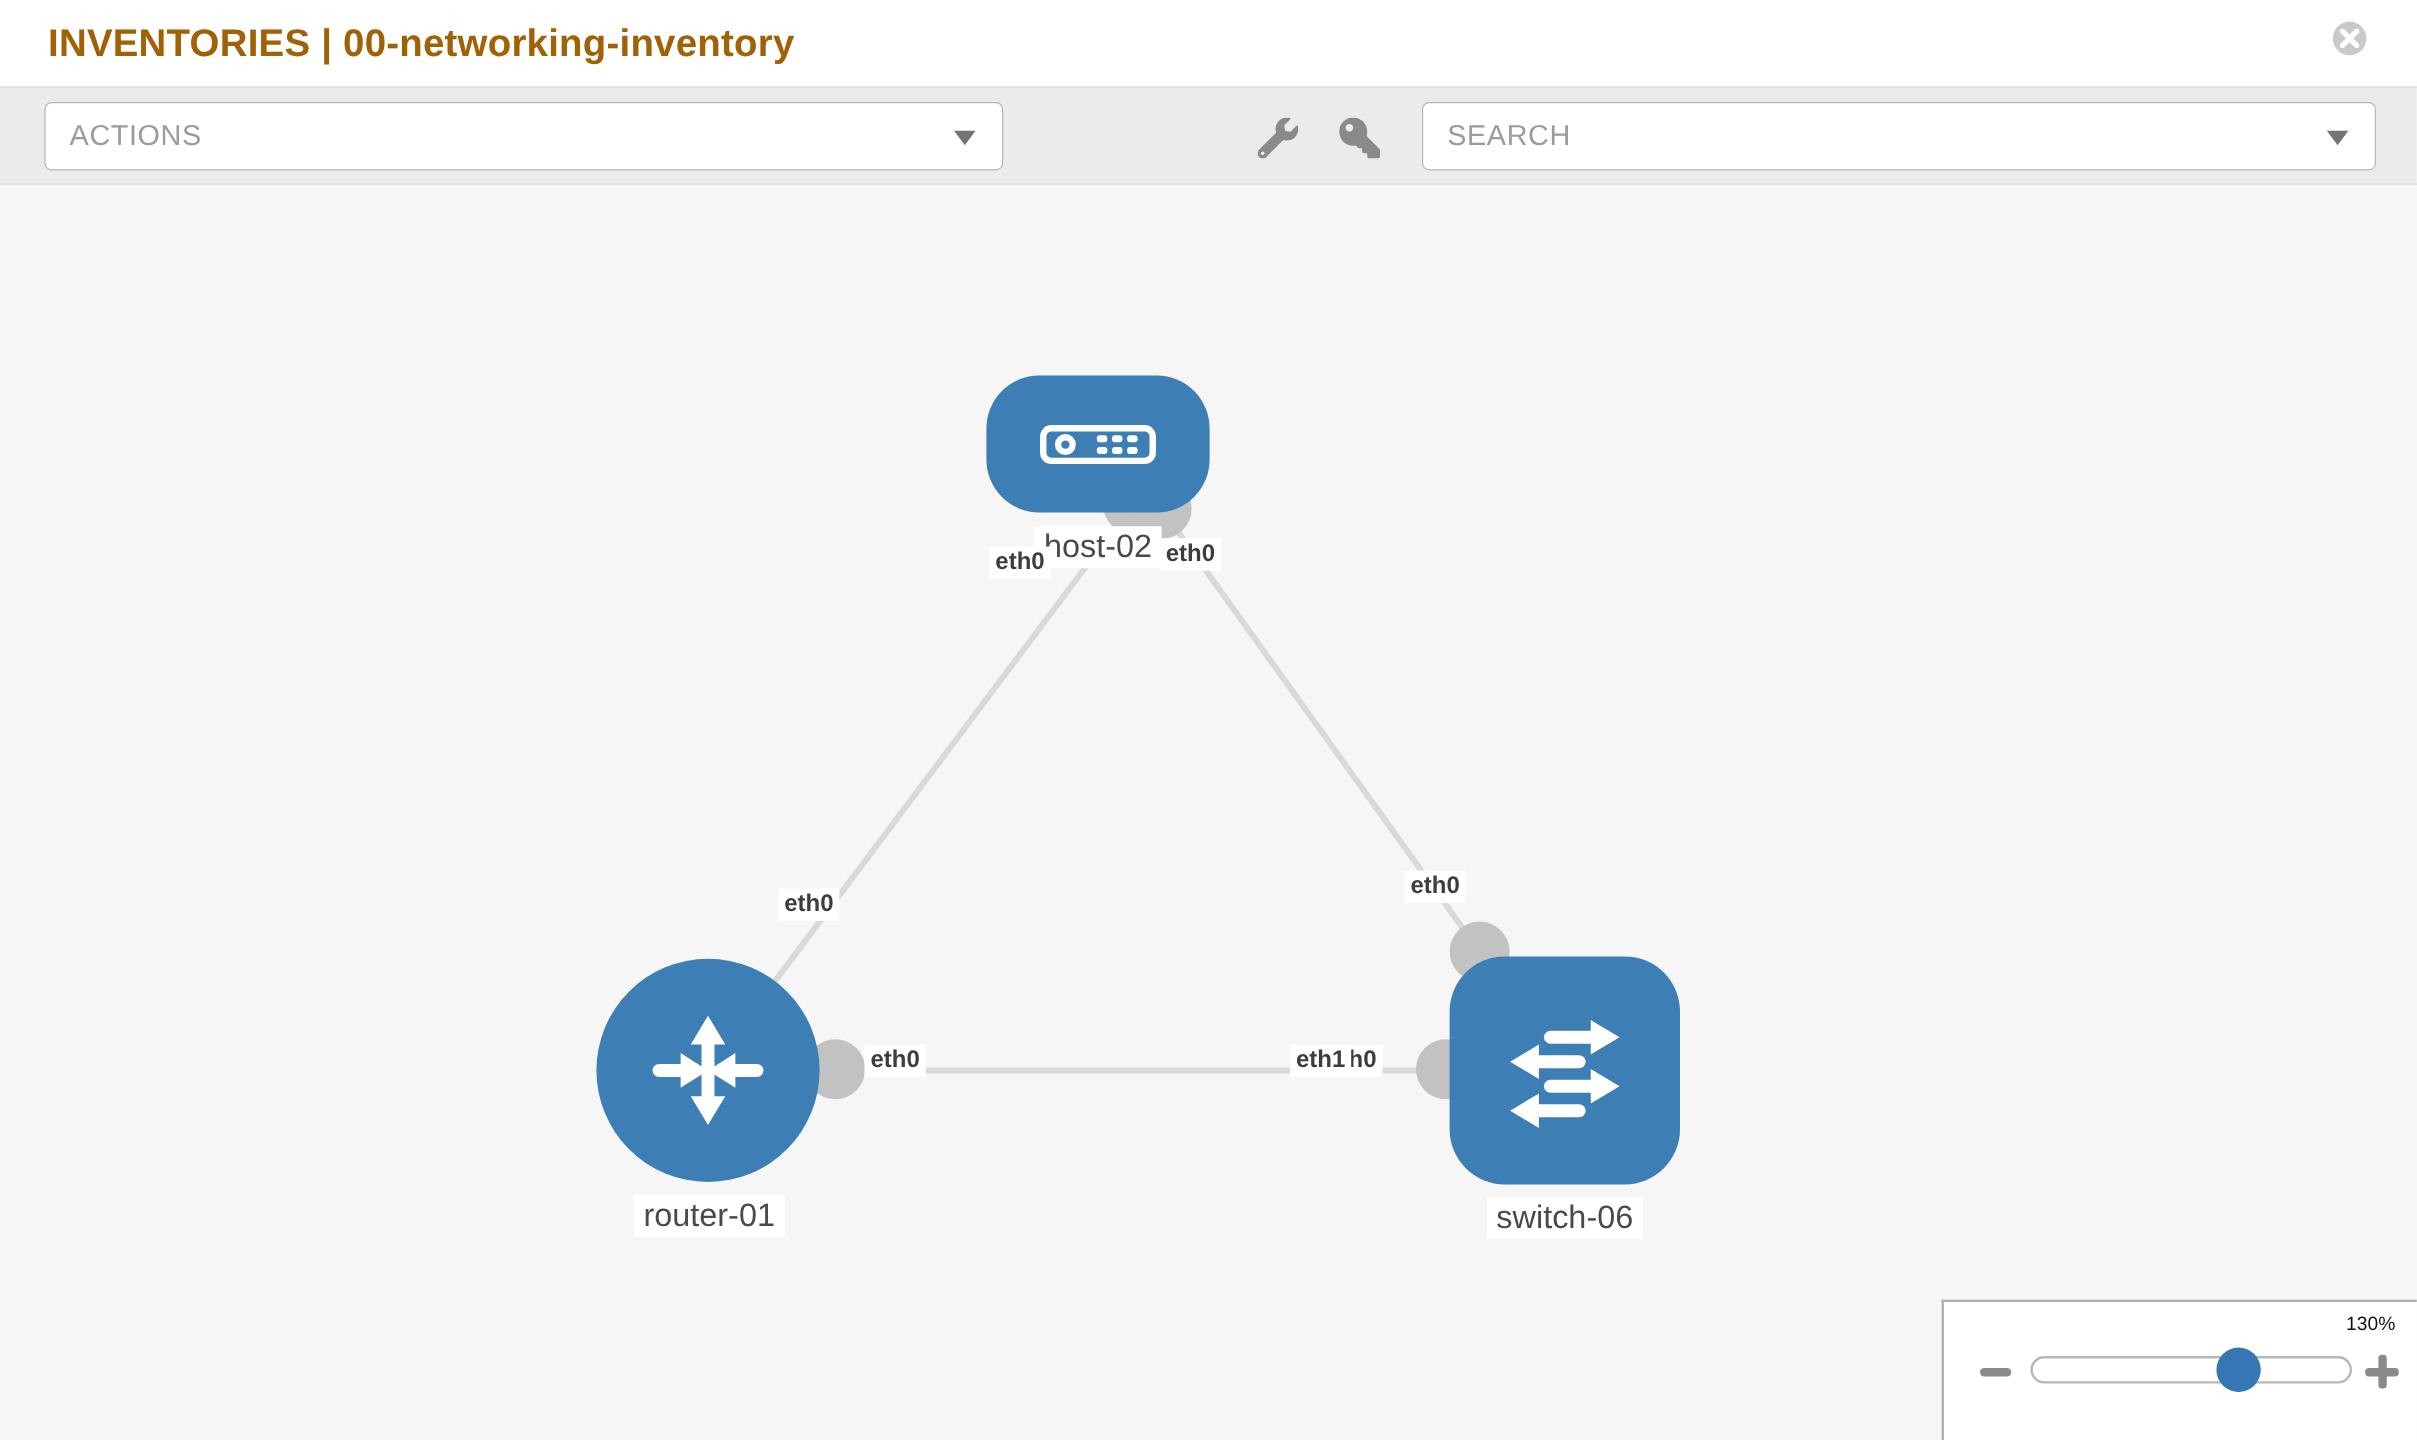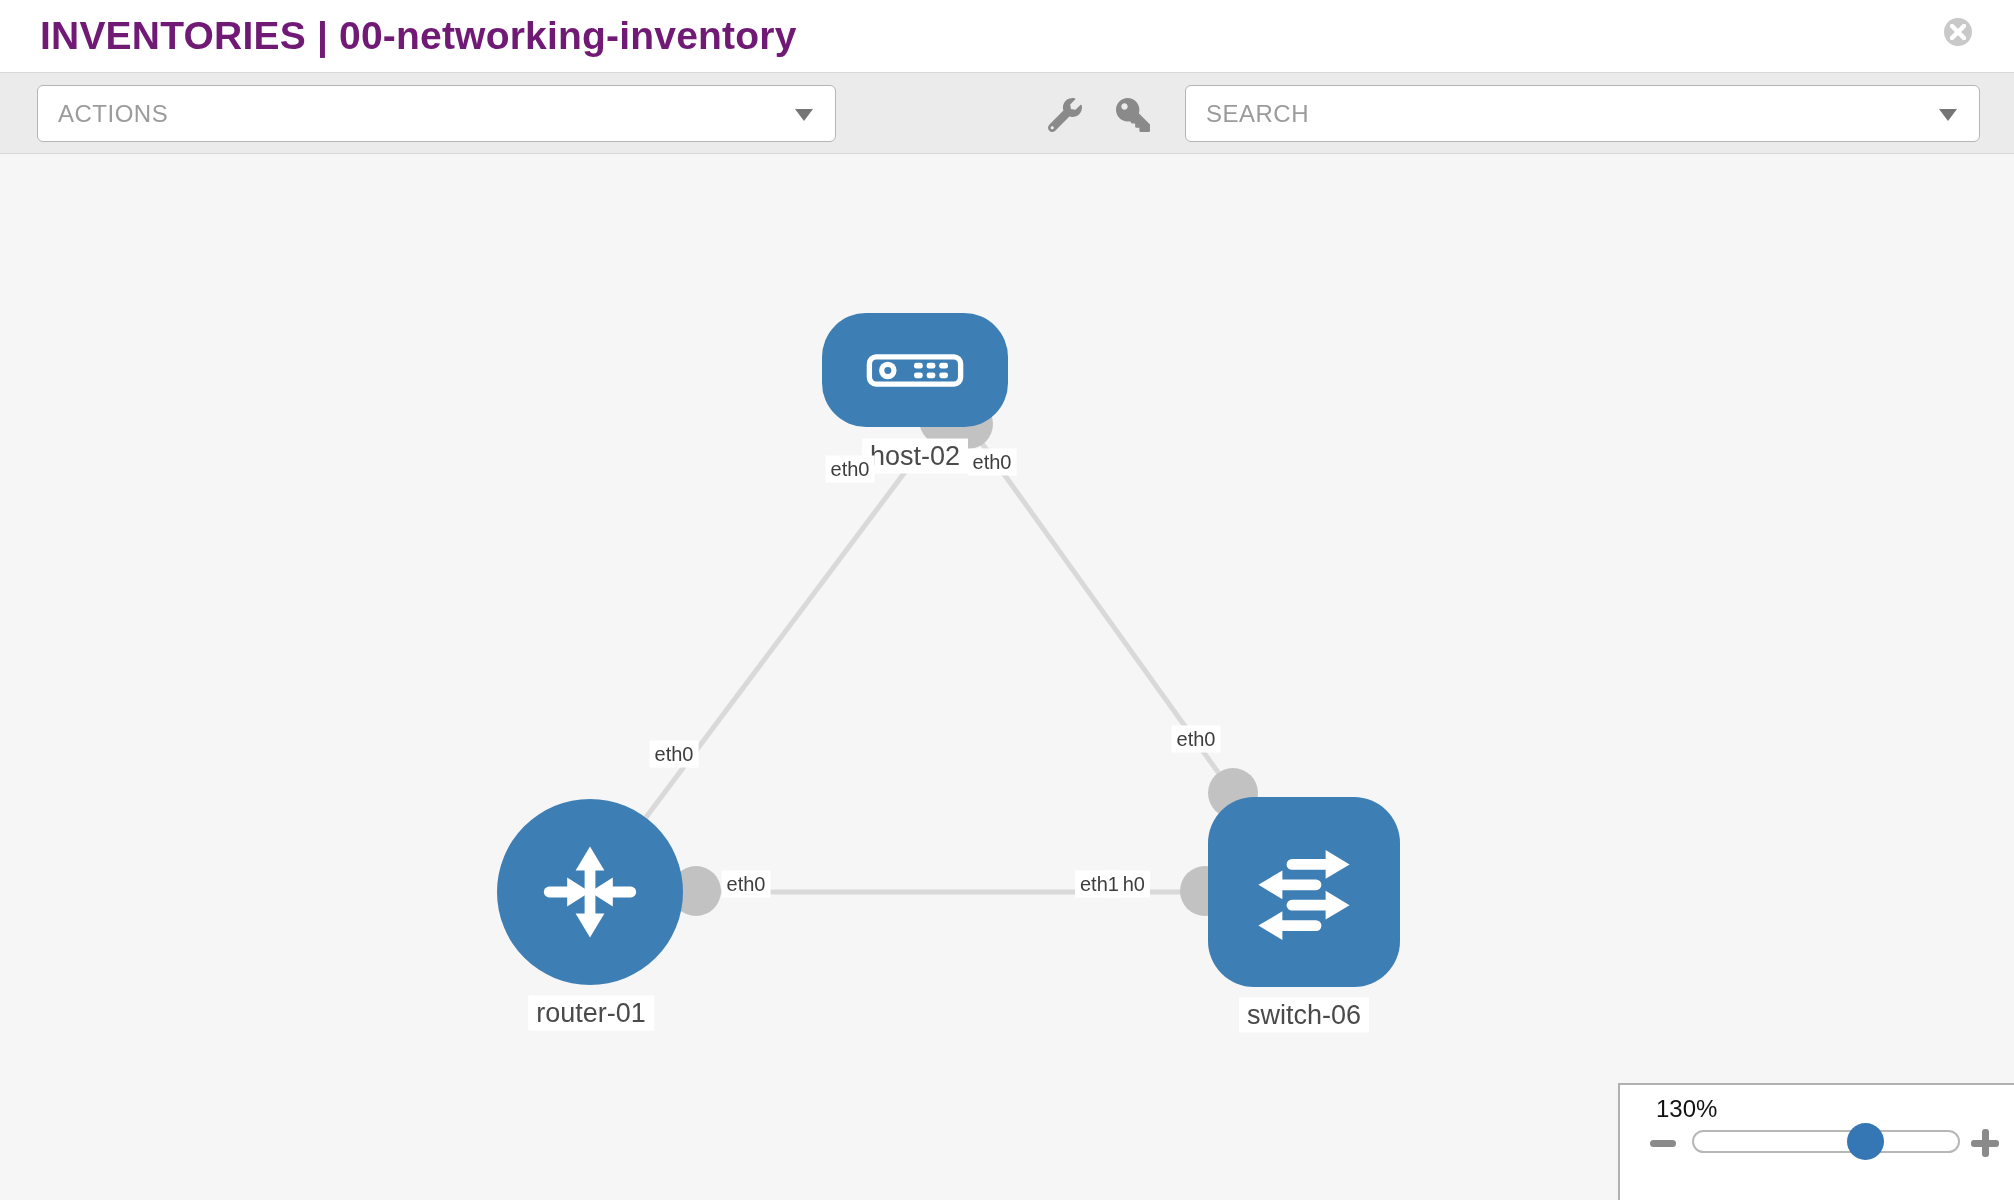--- a/index.html
+++ b/index.html
@@ -2,21 +2,21 @@
 <html><head>
 <meta charset="utf-8">
 <style>
   * { margin:0; padding:0; box-sizing:border-box; }
   html,body { width:2014px; height:1200px; overflow:hidden;
     font-family:"Liberation Sans","DejaVu Sans",sans-serif; background:#fff; }
 
   
   .header { position:absolute; left:0; top:0; width:2014px; height:72px; background:#fff; }
   .header-title { position:absolute; left:40px; top:0; line-height:72px;
-    font-size:39px; font-weight:bold; color:#701a75; letter-spacing:0.2px; }
+    font-size:32px; font-weight:bold; color:#a16207; letter-spacing:0.2px; }
   .close-btn { position:absolute; right:42px; top:18px; width:28px; height:28px;
     border-radius:50%; background:#c9c9c9; cursor:pointer; }
   .close-btn svg { position:absolute; left:6px; top:6px; }
 
   
   .toolbar { position:absolute; left:0; top:72px; width:2014px; height:82px;
     background:#ebebeb; border-top:1px solid #d8d8d8; border-bottom:1px solid #d8d8d8; }
   .dd-box { position:absolute; top:12px; height:57px; background:#fff;
     border:1px solid #b5b5b5; border-radius:6px; cursor:pointer; }
   .dd-box .dd-label { position:absolute; left:20px; top:0; line-height:55px;
@@ -43,28 +43,28 @@
   .node-router { left:497px;  top:645px; width:186px; height:186px; border-radius:50%; }
   .node-switch { left:1208px; top:643px; width:192px; height:190px; border-radius:46px; }
   .node svg { position:absolute; }
   .node-host svg   { left:44px; top:41px; }
   .node-router svg { left:33px; top:33px; }
   .node-switch svg { left:36px; top:35px; }
 
   .node-label { position:absolute; transform:translate(-50%,-50%);
     background:#fff; color:#4a4a4a; font-size:27px; padding:2px 8px; white-space:nowrap; }
   .eth-label { position:absolute; transform:translate(-50%,-50%);
-    background:#fff; color:#3d3d3d; font-size:20px; padding:2px 5px; white-space:nowrap; }
+    background:#fff; color:#3d3d3d; font-size:20px; padding:2px 5px; white-space:nowrap;font-weight:bold; }
   .eth-label.anchor-left { transform:translateY(-50%); }
 
   
   .zoom-panel { position:absolute; left:1618px; top:929px; right:0; bottom:0;
     background:#fff; border-left:2px solid #b1b1b1; border-top:2px solid #b1b1b1; }
   .zoom-level { position:absolute; left:36px; top:10px; width:340px;
-    text-align:left; font-size:24px; color:#111; }
+    text-align:right; font-size:16px; color:#111; }
   .zoom-out-btn { position:absolute; left:24px; top:44px; width:38px; height:28px; cursor:pointer; }
   .zoom-out-btn .bar-h { position:absolute; left:6px; top:11px; width:26px; height:7px;
     background:#8a8a8a; border-radius:4px; }
   .zoom-in-btn { position:absolute; left:346px; top:40px; width:38px; height:38px; cursor:pointer; }
   .zoom-in-btn .bar-h { position:absolute; left:5px; top:15px; width:28px; height:7px;
     background:#8a8a8a; border-radius:3px; }
   .zoom-in-btn .bar-v { position:absolute; left:15.5px; top:4px; width:7px; height:28px;
     background:#8a8a8a; border-radius:3px; }
   .zoom-track { position:absolute; left:72px; top:45px; width:268px; height:23px;
     background:#fff; border:2px solid #b7b7b7; border-radius:13px; cursor:pointer; }

